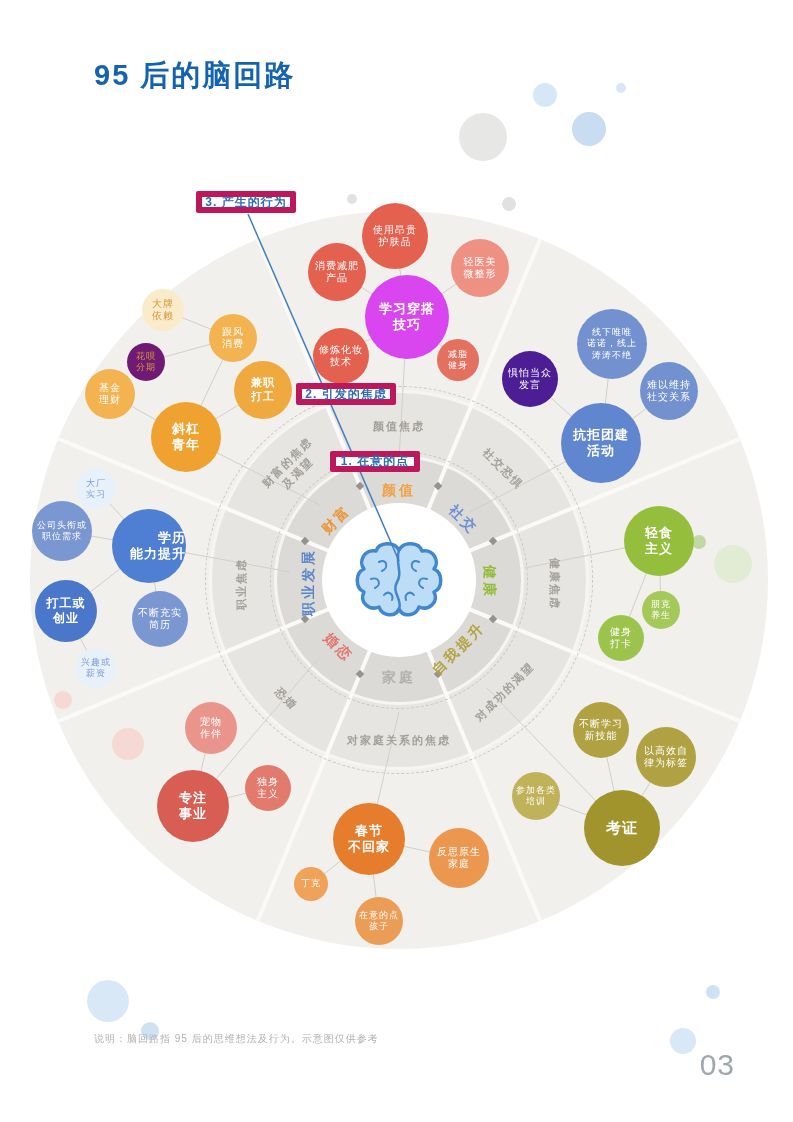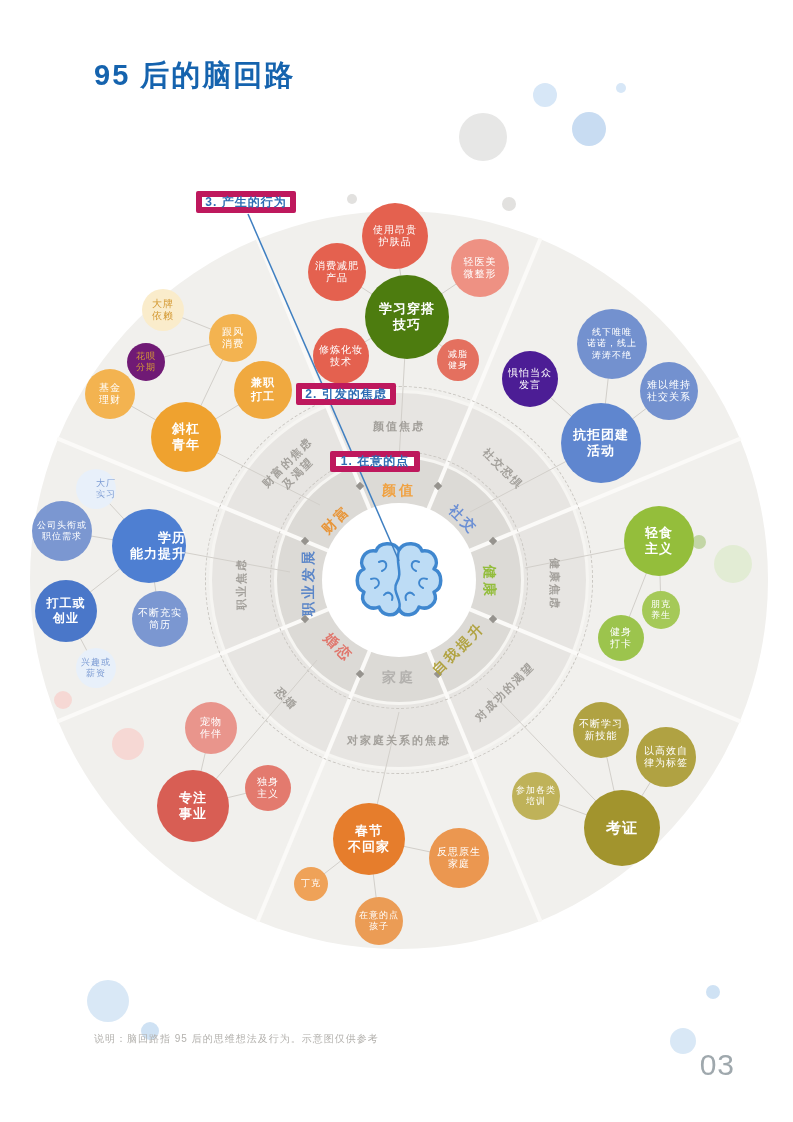--- a/index.html
+++ b/index.html
@@ -166,21 +166,21 @@
           <div>护肤品</div>
         </div>
         <div class="bubble" style="left: 308px; top: 243px; height: 58px; width: 58px; background: rgb(228, 97, 79); font-size: 10px;">
           <div>消费减肥</div>
           <div>产品</div>
         </div>
         <div class="bubble" style="left: 451px; top: 239px; height: 58px; width: 58px; background: rgb(238, 145, 131); font-size: 10px;">
           <div>轻医美</div>
           <div>微整形</div>
         </div>
-        <div class="bubble bold" style="left: 365px; top: 275px; height: 84px; width: 84px; background: #4d7c0f; font-size: 13px;">
+        <div class="bubble bold" style="left: 365px; top: 275px; height: 84px; width: 84px; background: #d946ef; font-size: 13px;">
           <div>学习穿搭</div>
           <div>技巧</div>
         </div>
         <div class="bubble" style="left: 313px; top: 328px; height: 56px; width: 56px; background: rgb(228, 97, 79); font-size: 10px;">
           <div>修炼化妆</div>
           <div>技术</div>
         </div>
         <div class="bubble" style="left: 437px; top: 339px; height: 42px; width: 42px; background: rgb(228, 112, 95); font-size: 9px;">
           <div>减脂</div>
           <div>健身</div>
@@ -202,21 +202,21 @@
           <div>理财</div>
         </div>
         <div class="bubble bold" style="left: 234px; top: 361px; height: 58px; width: 58px; background: rgb(240, 169, 63); font-size: 11px;">
           <div>兼职</div>
           <div>打工</div>
         </div>
         <div class="bubble bold" style="left: 151px; top: 402px; height: 70px; width: 70px; background: rgb(239, 162, 47); font-size: 13px;">
           <div>斜杠</div>
           <div>青年</div>
         </div>
-        <div class="bubble" style="left: 76px; top: 469px; height: 40px; width: 40px; background: rgb(232, 240, 250); color: rgb(125, 156, 212); font-size: 9px; align-items: flex-end;">
+        <div class="bubble" style="left: 76px; top: 469px; height: 40px; width: 40px; background: rgb(232, 240, 250); color: rgb(125, 156, 212); font-size: 9px;">
           <div>大厂</div>
           <div>实习</div>
         </div>
         <div class="bubble" style="left: 32px; top: 501px; height: 60px; width: 60px; background: rgb(123, 151, 209); font-size: 9px;">
           <div>公司头衔或</div>
           <div>职位需求</div>
         </div>
         <div class="bubble bold" style="left: 112px; top: 509px; height: 74px; width: 74px; background: rgb(78, 127, 210); font-size: 13px; align-items: flex-end;">
           <div>学历</div>
           <div>能力提升</div>

